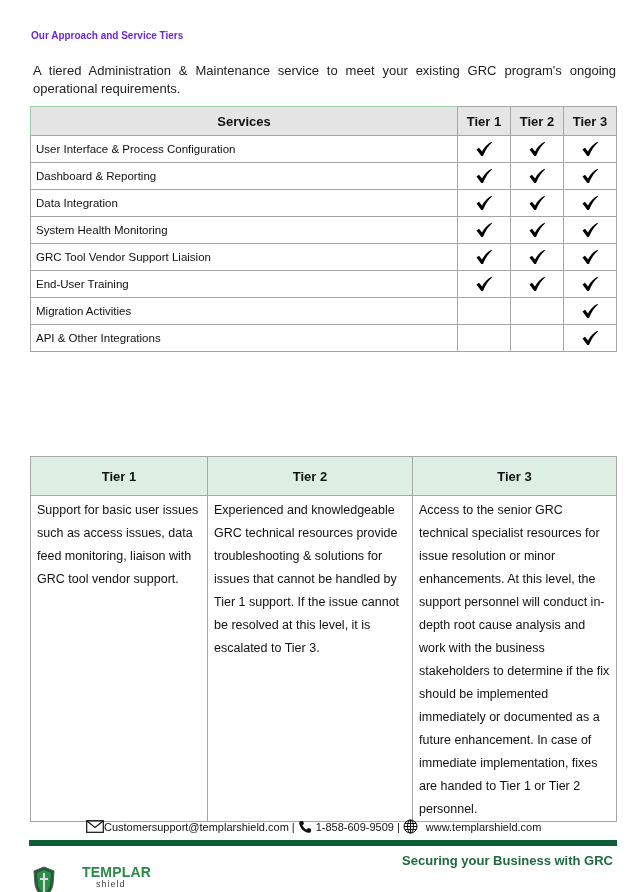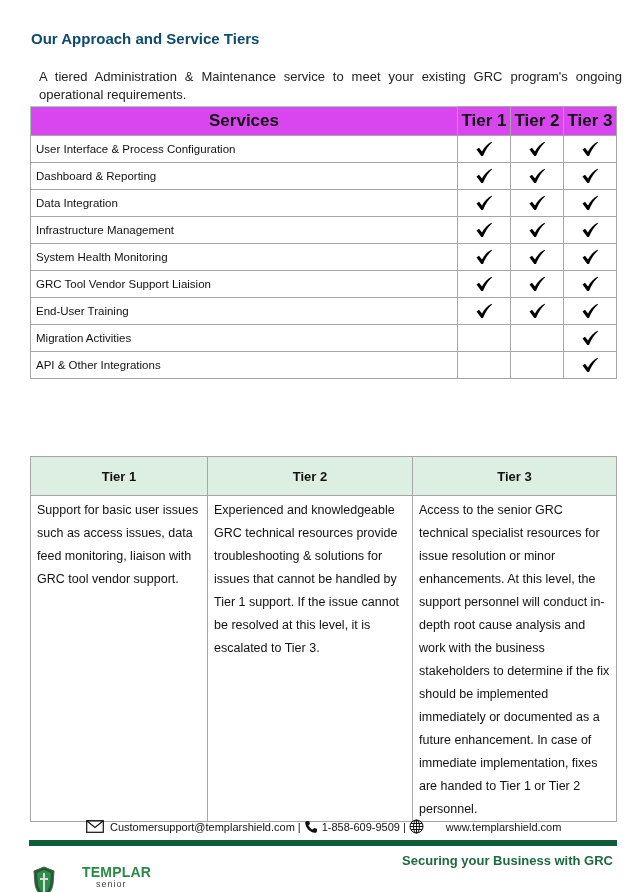--- a/index.html
+++ b/index.html
@@ -2,30 +2,30 @@
 <html><head>
 <meta charset="utf-8">
 <style>
   html, body { margin: 0; padding: 0; background: #ffffff; }
   body {
     width: 643px; height: 892px; position: relative; overflow: hidden;
     font-family: "Liberation Sans", "DejaVu Sans", sans-serif; color: #111;
   }
   .title {
     position: absolute; left: 31px; top: 30px;
-    font-size: 15px; font-weight: bold; color: #0c4a6e; margin: 0;
+    font-size: 10px; font-weight: bold; color: #6d28d9; margin: 0;
   }
   .intro {
     position: absolute; left: 31px; top: 60px; width: 583px;
-    font-size: 13px; line-height: 18px; text-align: justify; color: #222; margin: 8px;
+    font-size: 13px; line-height: 18px; text-align: justify; color: #222; margin: 2px;
   }
   table { border-collapse: collapse; position: absolute; }
   .svc { left: 30px; top: 106px; width: 587px; }
   .svc th {
-    background: #d946ef; font-weight: bold; font-size: 17px; height: 28px;
+    background: #e5e5e5; font-weight: bold; font-size: 13px; height: 28px;
     border: 1px solid #a6a6a6; color: #111; padding: 0;
   }
   .svc th.svc-h { border-top: 1px solid #9bd0ad; border-left: 1px solid #9bd0ad; }
   .svc td {
     border: 1px solid #a6a6a6; height: 26px; padding: 0; font-size: 11.5px;
   }
   .svc td.name { padding-left: 5px; text-align: left; color: #111; }
   .svc td.chk { text-align: center; width: 52px; }
   .svc th.tier { width: 52px; }
   .check { display: inline-block; width: 18px; height: 16px; vertical-align: middle; }
@@ -86,32 +86,20 @@
             </svg></span></td>
         <td class="chk"><span><svg viewBox="0 0 18 16" class="check">
               <path d="M1.5 8.5 L4 6.8 L7 10.5 C9.5 6 12.5 2.8 16.5 0.8 L17 1.6 C13.5 4.5 10.5 9 8 15 L6.3 15 Z" fill="#000"></path>
             </svg></span></td>
         <td class="chk"><span><svg viewBox="0 0 18 16" class="check">
               <path d="M1.5 8.5 L4 6.8 L7 10.5 C9.5 6 12.5 2.8 16.5 0.8 L17 1.6 C13.5 4.5 10.5 9 8 15 L6.3 15 Z" fill="#000"></path>
             </svg></span></td>
       </tr>
       <tr>
         <td class="name">Data Integration</td>
-        <td class="chk"><span><svg viewBox="0 0 18 16" class="check">
-              <path d="M1.5 8.5 L4 6.8 L7 10.5 C9.5 6 12.5 2.8 16.5 0.8 L17 1.6 C13.5 4.5 10.5 9 8 15 L6.3 15 Z" fill="#000"></path>
-            </svg></span></td>
-        <td class="chk"><span><svg viewBox="0 0 18 16" class="check">
-              <path d="M1.5 8.5 L4 6.8 L7 10.5 C9.5 6 12.5 2.8 16.5 0.8 L17 1.6 C13.5 4.5 10.5 9 8 15 L6.3 15 Z" fill="#000"></path>
-            </svg></span></td>
-        <td class="chk"><span><svg viewBox="0 0 18 16" class="check">
-              <path d="M1.5 8.5 L4 6.8 L7 10.5 C9.5 6 12.5 2.8 16.5 0.8 L17 1.6 C13.5 4.5 10.5 9 8 15 L6.3 15 Z" fill="#000"></path>
-            </svg></span></td>
-      </tr>
-      <tr>
-        <td class="name">Infrastructure Management</td>
         <td class="chk"><span><svg viewBox="0 0 18 16" class="check">
               <path d="M1.5 8.5 L4 6.8 L7 10.5 C9.5 6 12.5 2.8 16.5 0.8 L17 1.6 C13.5 4.5 10.5 9 8 15 L6.3 15 Z" fill="#000"></path>
             </svg></span></td>
         <td class="chk"><span><svg viewBox="0 0 18 16" class="check">
               <path d="M1.5 8.5 L4 6.8 L7 10.5 C9.5 6 12.5 2.8 16.5 0.8 L17 1.6 C13.5 4.5 10.5 9 8 15 L6.3 15 Z" fill="#000"></path>
             </svg></span></td>
         <td class="chk"><span><svg viewBox="0 0 18 16" class="check">
               <path d="M1.5 8.5 L4 6.8 L7 10.5 C9.5 6 12.5 2.8 16.5 0.8 L17 1.6 C13.5 4.5 10.5 9 8 15 L6.3 15 Z" fill="#000"></path>
             </svg></span></td>
       </tr>
@@ -187,52 +175,52 @@
   </tbody>
 </table>
 
 <div class="footer-contact">
   <span>
     <svg width="18" height="13" viewBox="0 0 18 13">
         <rect x="0.7" y="0.7" width="16.6" height="11.6" fill="none" stroke="#111" stroke-width="1.2"></rect>
         <path d="M1 1 L9 7.5 L17 1" fill="none" stroke="#111" stroke-width="1.2"></path>
       </svg>
   </span>
-  <span style="margin-left:6px">Customersupport@templarshield.com</span>
+  <span style="margin-left:0">Customersupport@templarshield.com</span>
   <span class="sep">|</span>
   <span>
     <svg width="14" height="14" viewBox="0 0 14 14">
         <path d="M3 1 L5.2 1.2 L6 4 L4.4 5.2 C5.2 7 6.8 8.8 8.8 9.6 L10 8 L13 8.8 L13 11 C13 12.2 12 13 10.8 12.8 C5.8 12 2 8.2 1.2 3.2 C1 2 1.8 1 3 1 Z" fill="#111"></path>
       </svg>
   </span>
   <span style="margin-left:4px">1-858-609-9509</span>
   <span class="sep">|</span>
   <span>
     <svg width="15" height="15" viewBox="0 0 15 15">
         <circle cx="7.5" cy="7.5" r="6.5" fill="none" stroke="#111" stroke-width="1"></circle>
         <ellipse cx="7.5" cy="7.5" rx="3" ry="6.5" fill="none" stroke="#111" stroke-width="1"></ellipse>
         <line x1="1" y1="7.5" x2="14" y2="7.5" stroke="#111"></line>
         <line x1="2" y1="4.5" x2="13" y2="4.5" stroke="#111"></line>
         <line x1="2" y1="10.5" x2="13" y2="10.5" stroke="#111"></line>
         <line x1="7.5" y1="1" x2="7.5" y2="14" stroke="#111"></line>
       </svg>
   </span>
-  <span style="margin-left:22px">www.templarshield.com</span>
+  <span style="margin-left:8px">www.templarshield.com</span>
 </div>
 
 <div class="bar"></div>
 
 <div class="logo">
   <span>
     <svg width="22" height="32" viewBox="0 0 22 32">
       <path d="M11 1 L21 5 L20 18 C19 25 15 29 11 31 C7 29 3 25 2 18 L1 5 Z" fill="#1f5e33" stroke="#555" stroke-width="1"></path>
       <path d="M11 4 L18 7 L17 18 C16 23 13.5 26 11 28 C8.5 26 6 23 5 18 L4 7 Z" fill="#2f8f4a"></path>
       <rect x="10" y="7" width="2" height="19" fill="#ddd"></rect>
       <rect x="7" y="12" width="8" height="2" fill="#ddd"></rect>
     </svg>
   </span>
   <span class="logo-text">
     <span class="logo-main">TEMPLAR</span>
-    <span class="logo-sub">senior</span>
+    <span class="logo-sub">shield</span>
   </span>
 </div>
 
 <div class="tagline">Securing your Business with GRC</div>
 
 </body></html>

